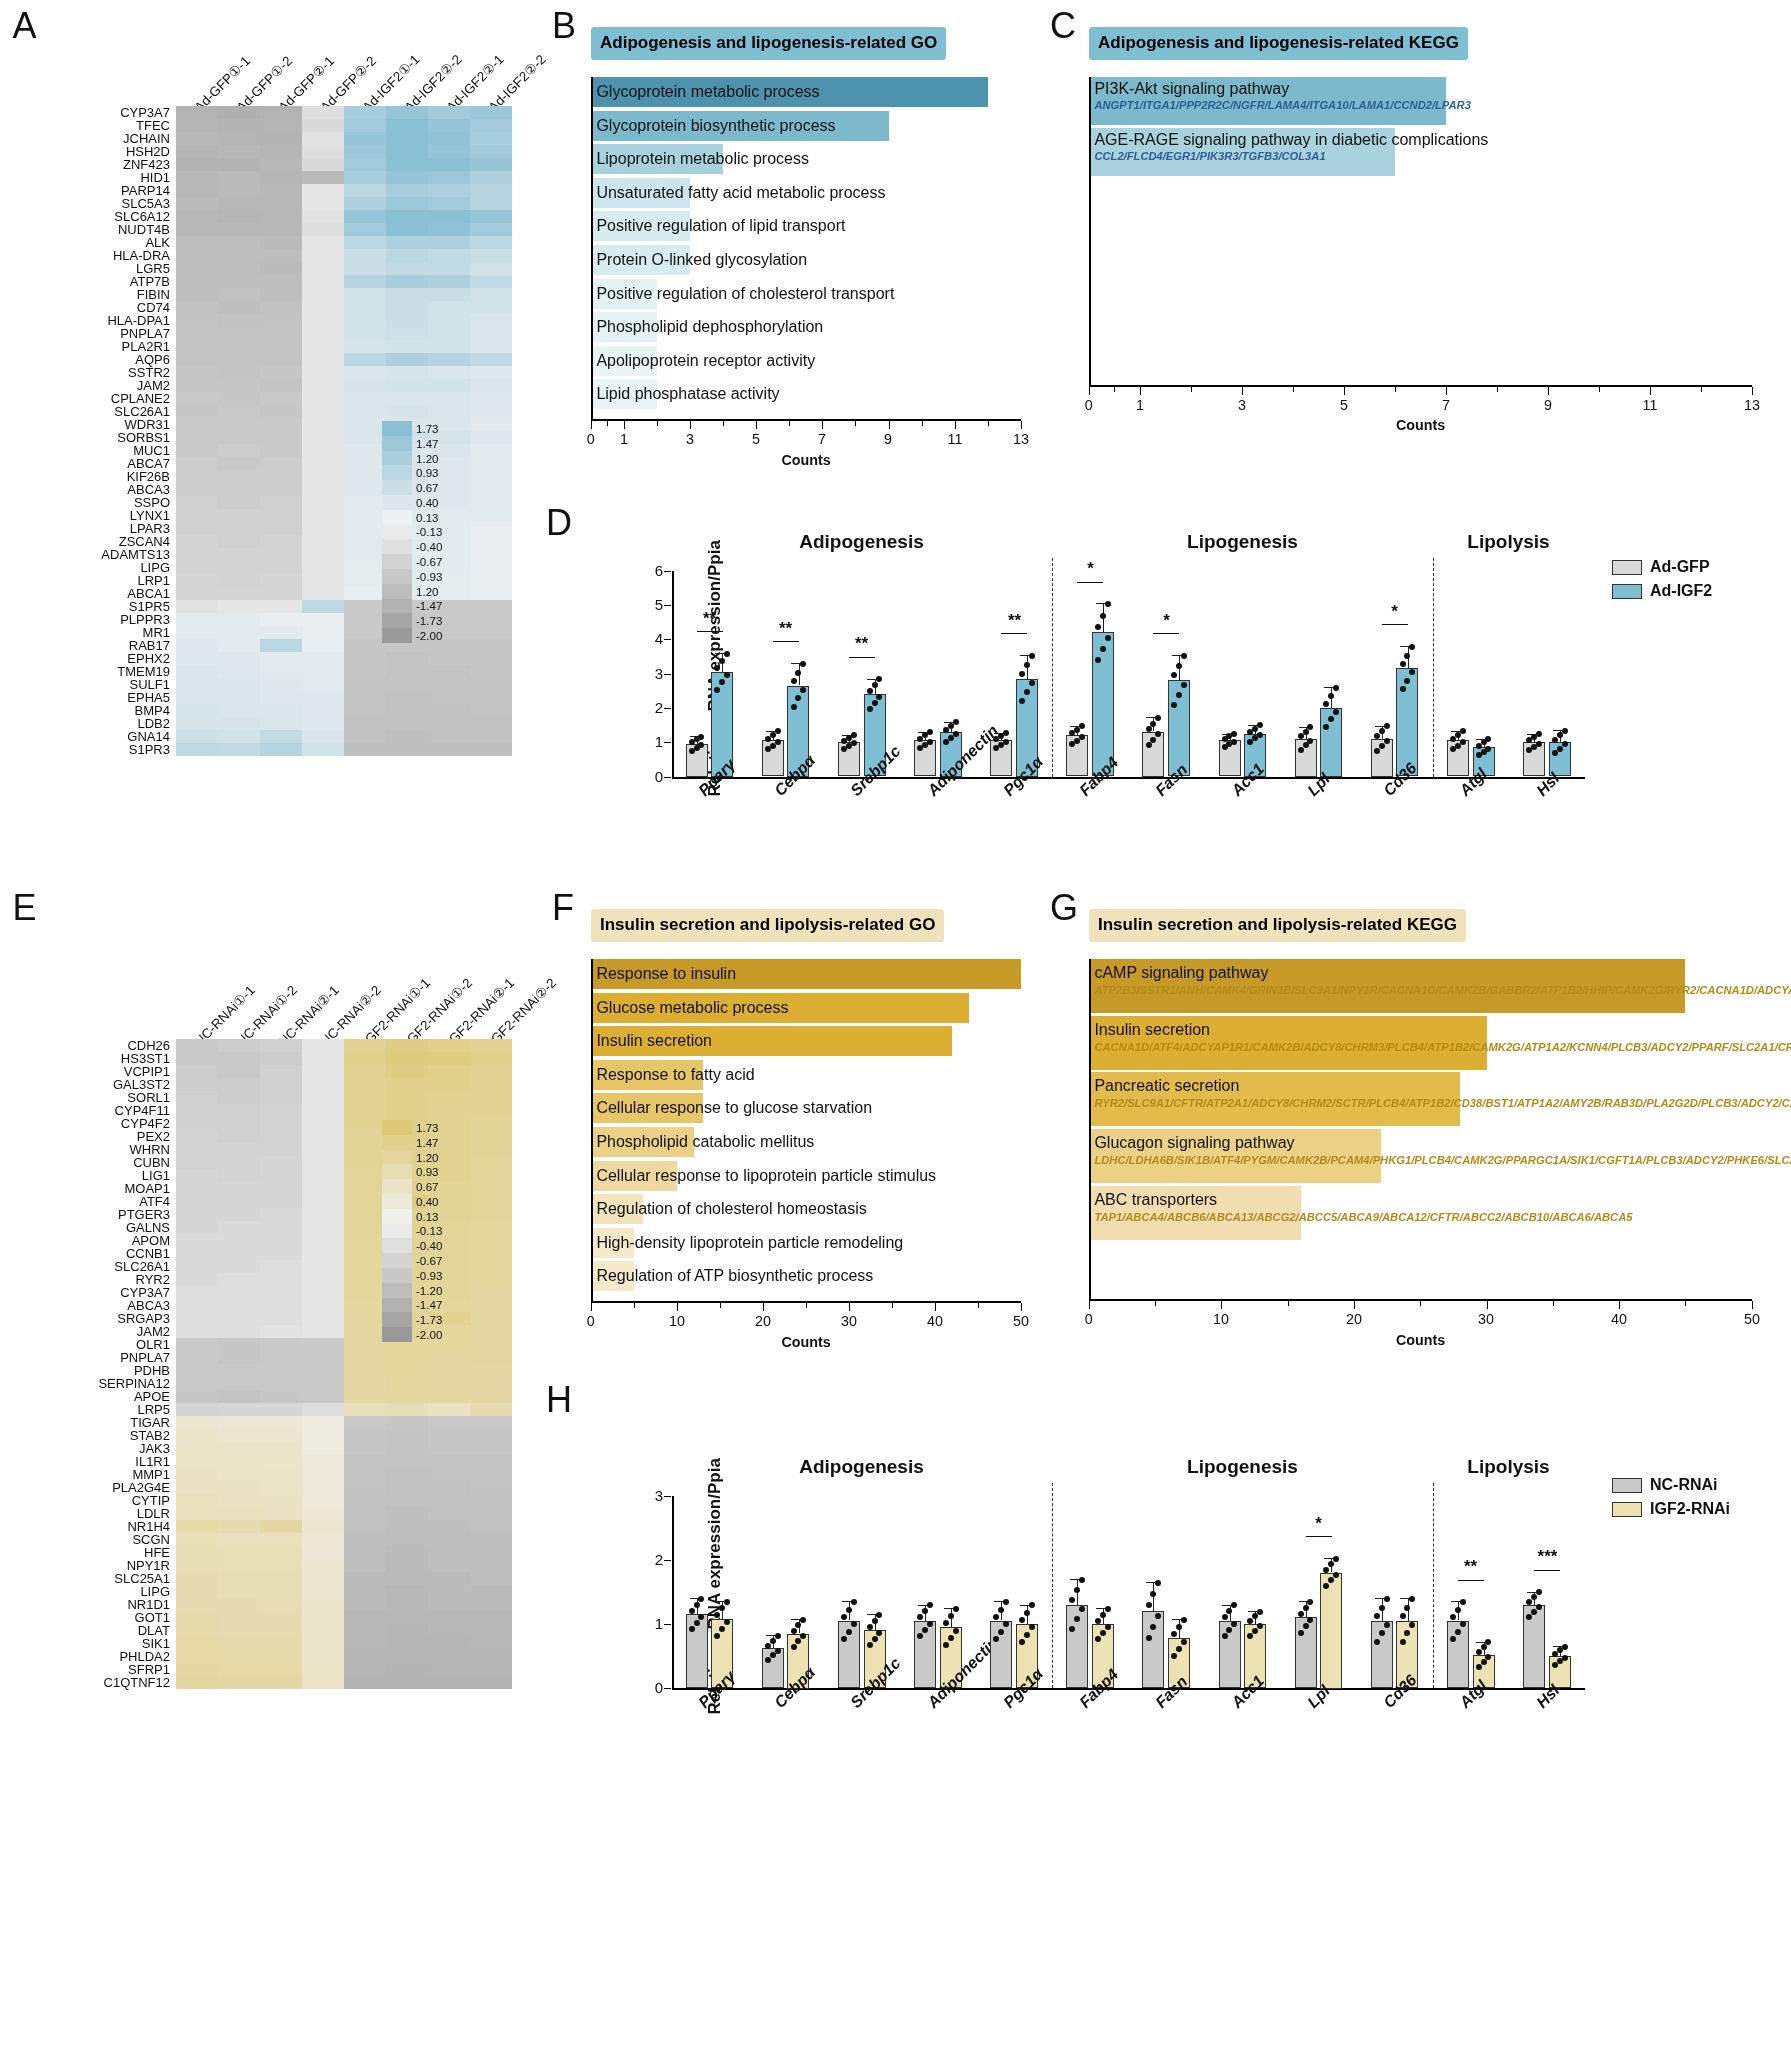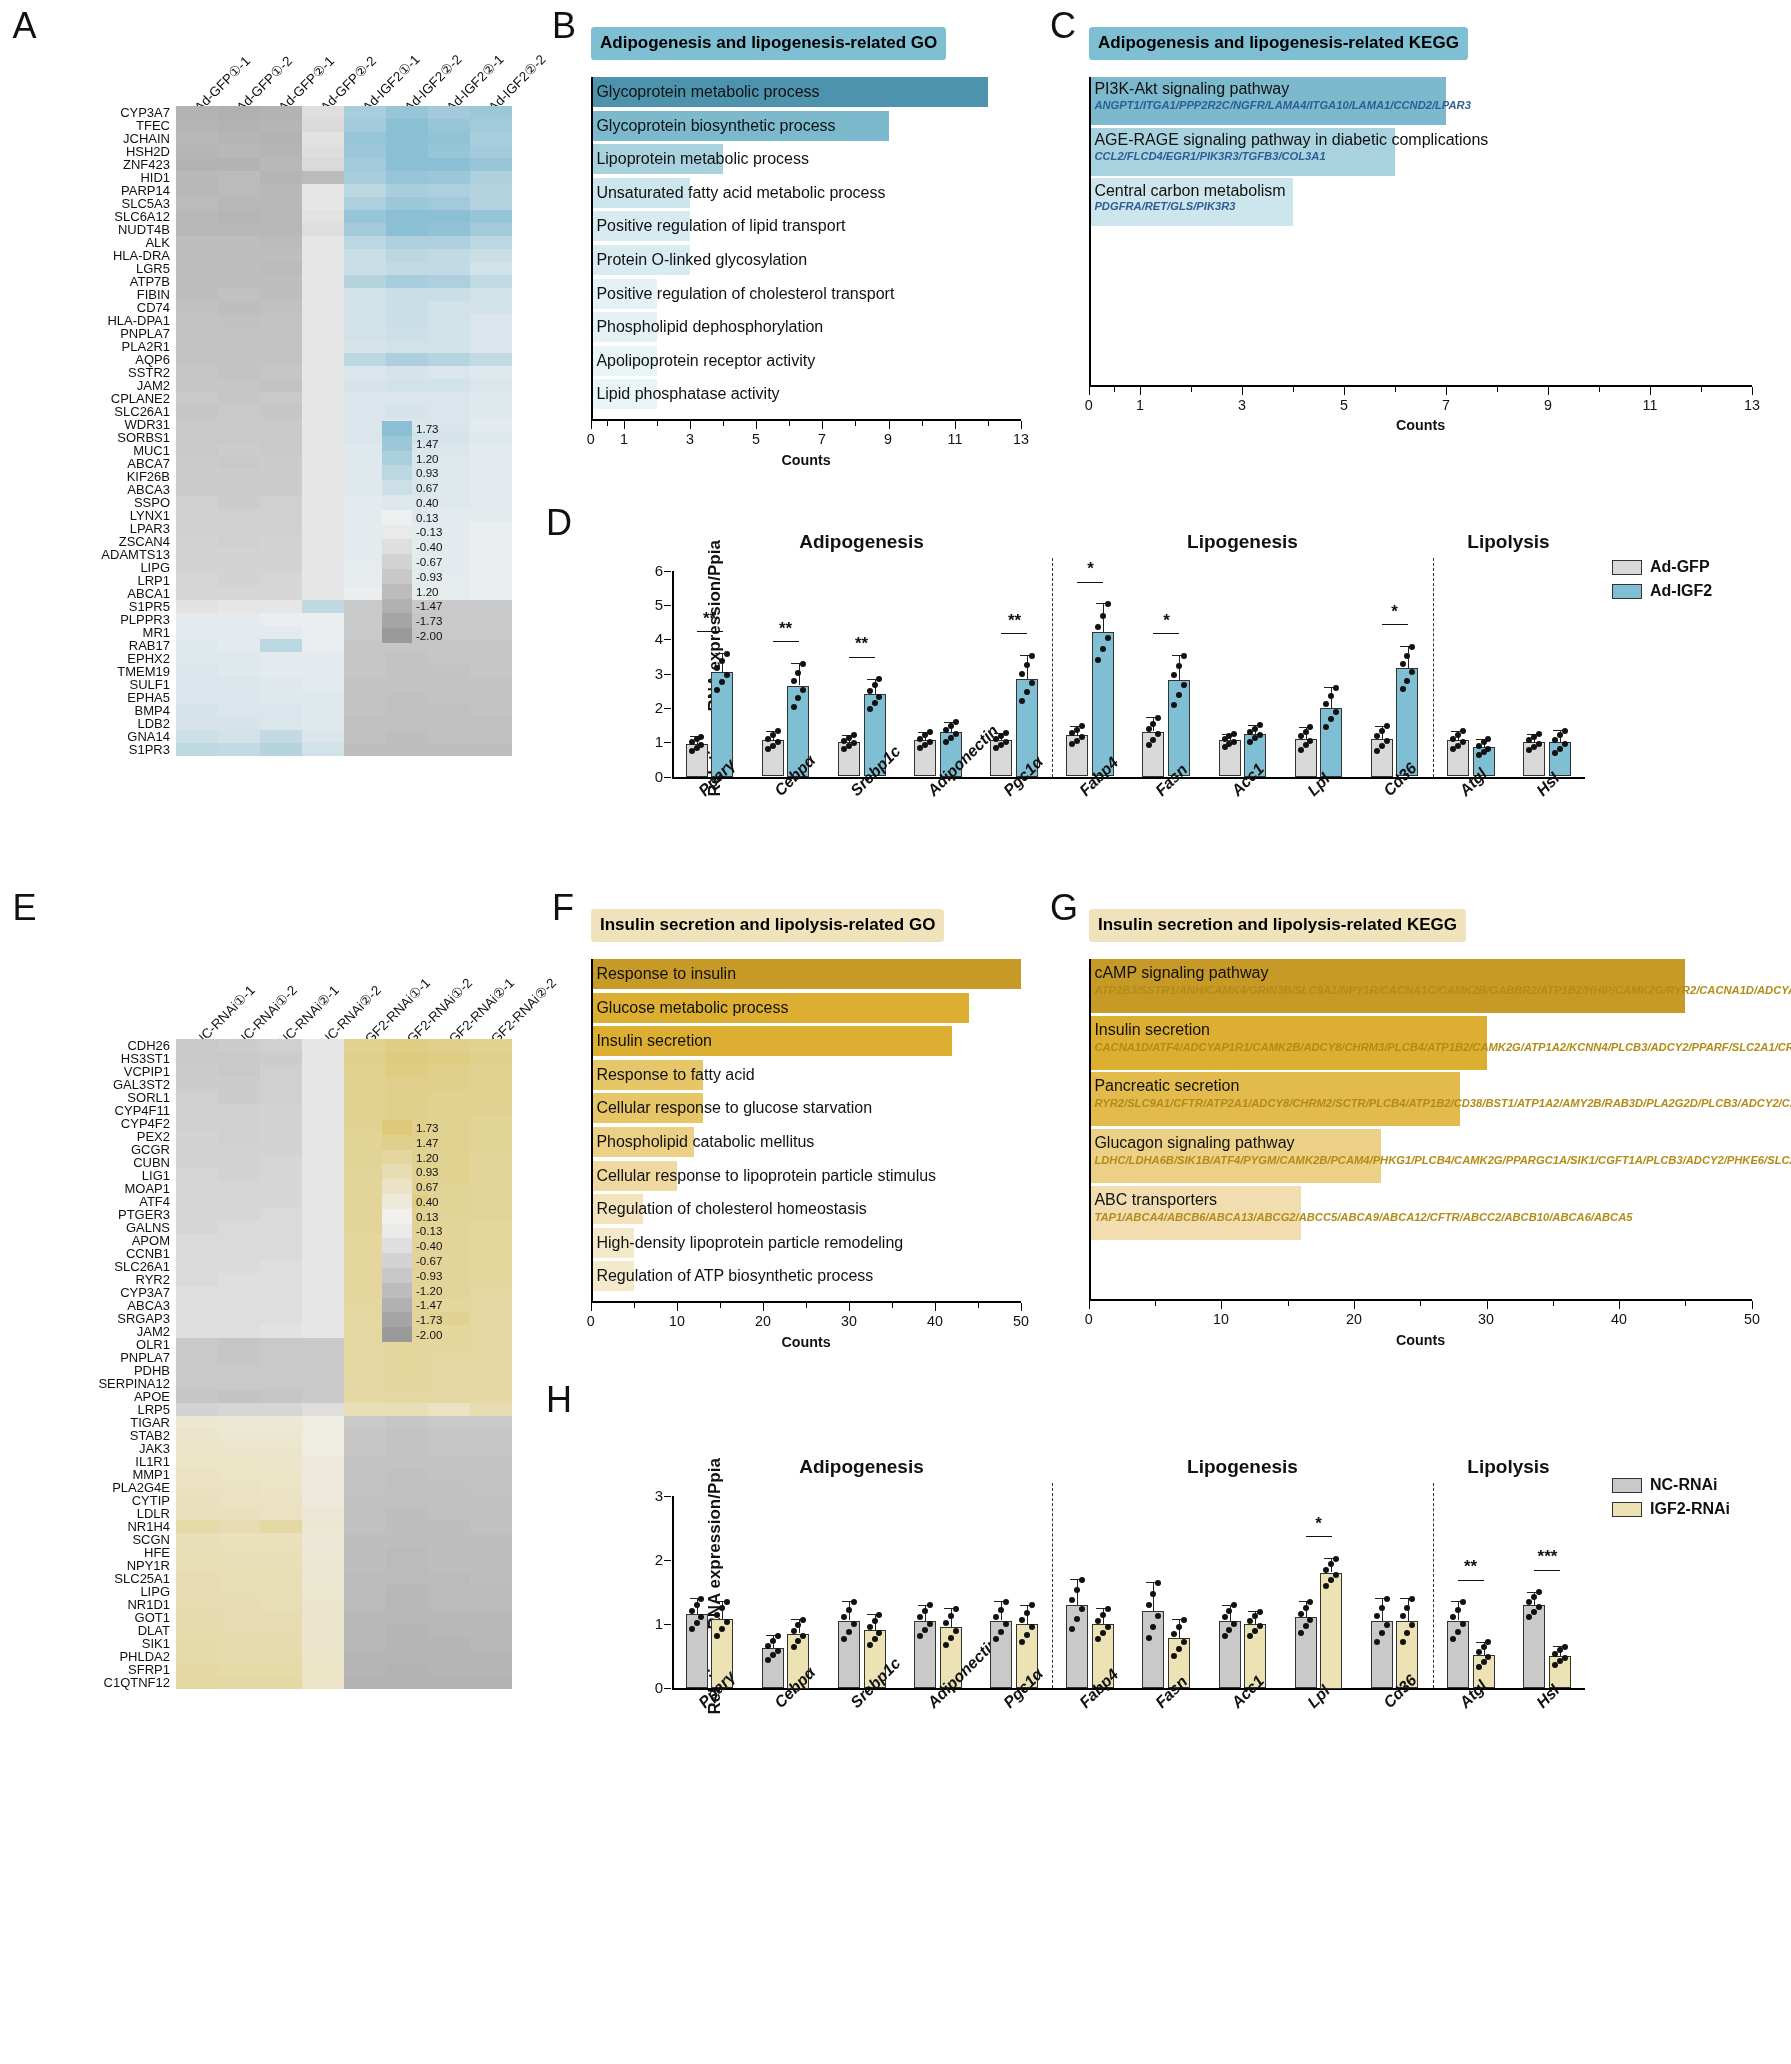--- a/index.html
+++ b/index.html
@@ -632,21 +632,21 @@
     </div>
     <div class="hm-labels" style="left: 0px; top: 152px; width: 170px;">
       <div class="hm-rowlabel" style="height: 13px; line-height: 13px;">CDH26</div>
       <div class="hm-rowlabel" style="height: 13px; line-height: 13px;">HS3ST1</div>
       <div class="hm-rowlabel" style="height: 13px; line-height: 13px;">VCPIP1</div>
       <div class="hm-rowlabel" style="height: 13px; line-height: 13px;">GAL3ST2</div>
       <div class="hm-rowlabel" style="height: 13px; line-height: 13px;">SORL1</div>
       <div class="hm-rowlabel" style="height: 13px; line-height: 13px;">CYP4F11</div>
       <div class="hm-rowlabel" style="height: 13px; line-height: 13px;">CYP4F2</div>
       <div class="hm-rowlabel" style="height: 13px; line-height: 13px;">PEX2</div>
-      <div class="hm-rowlabel" style="height: 13px; line-height: 13px;">GCGR</div>
+      <div class="hm-rowlabel" style="height: 13px; line-height: 13px;">WHRN</div>
       <div class="hm-rowlabel" style="height: 13px; line-height: 13px;">CUBN</div>
       <div class="hm-rowlabel" style="height: 13px; line-height: 13px;">LIG1</div>
       <div class="hm-rowlabel" style="height: 13px; line-height: 13px;">MOAP1</div>
       <div class="hm-rowlabel" style="height: 13px; line-height: 13px;">ATF4</div>
       <div class="hm-rowlabel" style="height: 13px; line-height: 13px;">PTGER3</div>
       <div class="hm-rowlabel" style="height: 13px; line-height: 13px;">GALNS</div>
       <div class="hm-rowlabel" style="height: 13px; line-height: 13px;">APOM</div>
       <div class="hm-rowlabel" style="height: 13px; line-height: 13px;">CCNB1</div>
       <div class="hm-rowlabel" style="height: 13px; line-height: 13px;">SLC26A1</div>
       <div class="hm-rowlabel" style="height: 13px; line-height: 13px;">RYR2</div>
@@ -1168,25 +1168,20 @@
 <div id="barC" class="bar-panel" style="left:1071px;top:27px;width:708px;height:448px;"><div class="bar-title blue" style="margin-left: 18px;">Adipogenesis and lipogenesis-related KEGG</div><div class="bar-rows" style="position: absolute; left: 0px; top: 50px; width: 681px;">
       <div class="bar-row" style="height: 48px; margin-bottom: 2.7px; margin-left: 18px; width: 663px;">
         <div class="bar-fill" style="width: 357px; background: rgb(124, 185, 205);"></div>
         <div class="bar-label" style="top: 26%;">PI3K-Akt signaling pathway</div>
         <div class="bar-genes" style="top: 22px; color: rgb(47, 93, 150); width: 654px;">ANGPT1/ITGA1/PPP2R2C/NGFR/LAMA4/ITGA10/LAMA1/CCND2/LPAR3</div>
       </div>
       <div class="bar-row" style="height: 48px; margin-bottom: 2.7px; margin-left: 18px; width: 663px;">
         <div class="bar-fill" style="width: 306px; background: rgb(169, 210, 223);"></div>
         <div class="bar-label" style="top: 26%;">AGE-RAGE signaling pathway in diabetic complications</div>
         <div class="bar-genes" style="top: 22px; color: rgb(47, 93, 150); width: 654px;">CCL2/FLCD4/EGR1/PIK3R3/TGFB3/COL3A1</div>
-      </div>
-      <div class="bar-row" style="height: 48px; margin-bottom: 2.7px; margin-left: 18px; width: 663px;">
-        <div class="bar-fill" style="width: 204px; background: rgb(205, 229, 236);"></div>
-        <div class="bar-label" style="top: 26%;">Central carbon metabolism</div>
-        <div class="bar-genes" style="top: 22px; color: rgb(47, 93, 150); width: 654px;">PDGFRA/RET/GLS/PIK3R3</div>
       </div>
     </div><div class="axis-line" style="left: 18px; top: 358px; width: 663px; height: 1.8px;"></div><div class="axis-line" style="left: 18px; top: 50px; width: 1.8px; height: 308px;"></div><div class="axis-tick" style="left: 18px; top: 360px;"></div><div class="axis-ticklabel" style="left: 1.8px; top: 370px; width: 32px;">0</div><div class="axis-tick" style="left: 69px; top: 360px;"></div><div class="axis-ticklabel" style="left: 53px; top: 370px; width: 32px;">1</div><div class="axis-tick" style="left: 171px; top: 360px;"></div><div class="axis-ticklabel" style="left: 155px; top: 370px; width: 32px;">3</div><div class="axis-tick" style="left: 273px; top: 360px;"></div><div class="axis-ticklabel" style="left: 257px; top: 370px; width: 32px;">5</div><div class="axis-tick" style="left: 375px; top: 360px;"></div><div class="axis-ticklabel" style="left: 359px; top: 370px; width: 32px;">7</div><div class="axis-tick" style="left: 477px; top: 360px;"></div><div class="axis-ticklabel" style="left: 461px; top: 370px; width: 32px;">9</div><div class="axis-tick" style="left: 579px; top: 360px;"></div><div class="axis-ticklabel" style="left: 563px; top: 370px; width: 32px;">11</div><div class="axis-tick" style="left: 681px; top: 360px;"></div><div class="axis-ticklabel" style="left: 665px; top: 370px; width: 32px;">13</div><div class="axis-tick" style="height: 5.4px; left: 43px; top: 360px;"></div><div class="axis-tick" style="height: 5.4px; left: 120px; top: 360px;"></div><div class="axis-tick" style="height: 5.4px; left: 222px; top: 360px;"></div><div class="axis-tick" style="height: 5.4px; left: 324px; top: 360px;"></div><div class="axis-tick" style="height: 5.4px; left: 426px; top: 360px;"></div><div class="axis-tick" style="height: 5.4px; left: 528px; top: 360px;"></div><div class="axis-tick" style="height: 5.4px; left: 630px; top: 360px;"></div><div class="axis-name" style="left: 18px; width: 663px; top: 390px;">Counts</div></div>
 
 <div id="barF" class="bar-panel" style="left:573px;top:909px;width:466px;height:448px;"><div class="bar-title gold" style="margin-left: 18px;">Insulin secretion and lipolysis-related GO</div><div class="bar-rows" style="position: absolute; left: 0px; top: 50px; width: 448px;">
       <div class="bar-row" style="height: 30px; margin-bottom: 3.6px; margin-left: 18px; width: 430px;">
         <div class="bar-fill" style="width: 430px; background: rgb(199, 154, 39);"></div>
         <div class="bar-label">Response to insulin</div>
       </div>
       <div class="bar-row" style="height: 30px; margin-bottom: 3.6px; margin-left: 18px; width: 430px;">
         <div class="bar-fill" style="width: 378px; background: rgb(220, 174, 49);"></div>

